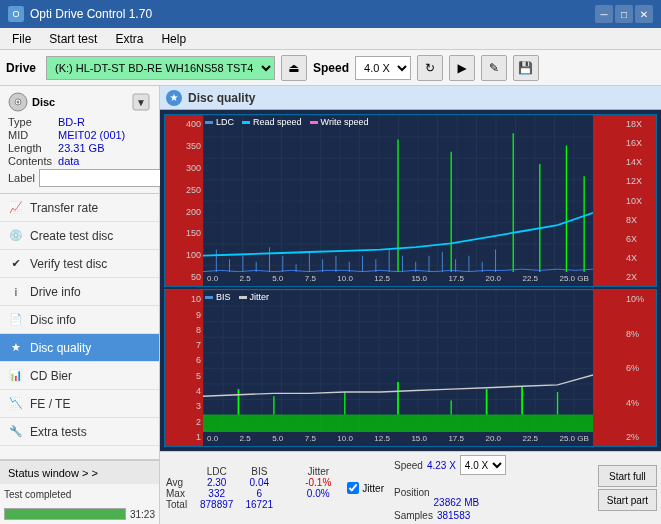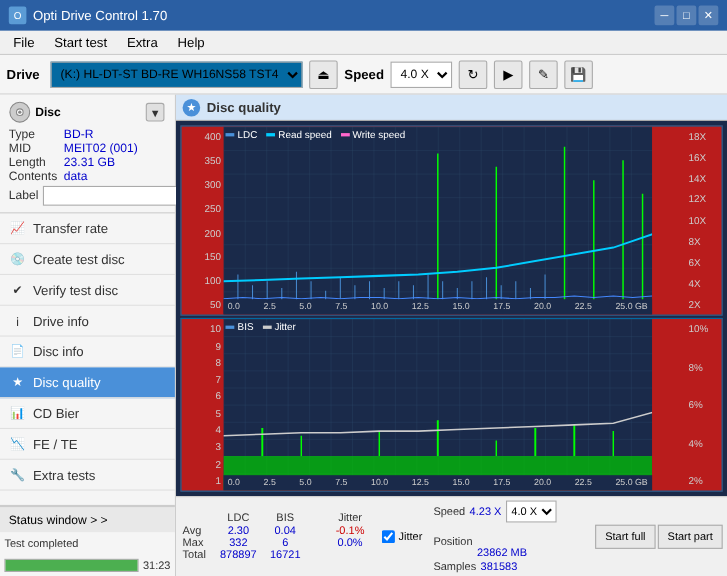--- a/index.html
+++ b/index.html
@@ -12,21 +12,21 @@
     .title-bar-controls { display: flex; gap: 2px; }
     .title-bar-btn { width: 18px; height: 18px; background: rgba(255,255,255,0.2); border: none; color: white; cursor: pointer; font-size: 10px; display: flex; align-items: center; justify-content: center; border-radius: 2px; }
 
     
     .menu-bar { background: #f0f0f0; height: 22px; display: flex; align-items: center; padding: 0 4px; border-bottom: 1px solid #ccc; gap: 2px; }
     .menu-item { padding: 2px 8px; cursor: pointer; font-size: 12px; border-radius: 2px; }
 
     
     .drive-toolbar { background: #f5f5f5; border-bottom: 1px solid #ccc; height: 36px; display: flex; align-items: center; padding: 0 6px; gap: 6px; }
     .drive-label { font-size: 12px; font-weight: bold; margin-right: 4px; }
-    .drive-select { height: 24px; font-size: 11px; background: #0369a1; border: 1px solid #aaa; padding: 0 4px; min-width: 200px; }
+    .drive-select { height: 24px; font-size: 11px; background: #86efac; border: 1px solid #aaa; padding: 0 4px; min-width: 200px; }
     .toolbar-btn { width: 26px; height: 26px; background: #e8e8e8; border: 1px solid #aaa; cursor: pointer; display: flex; align-items: center; justify-content: center; font-size: 12px; border-radius: 2px; }
     .speed-label { font-size: 12px; font-weight: bold; }
     .speed-select { height: 24px; font-size: 11px; background: white; border: 1px solid #aaa; padding: 0 4px; }
 
     
     .main { display: flex; height: calc(524px - 28px - 22px - 36px); }
 
     
     .sidebar { width: 160px; min-width: 160px; background: #f5f5f5; border-right: 1px solid #ccc; display: flex; flex-direction: column; }
 
@@ -78,21 +78,21 @@
     .legend-dot { width: 8px; height: 3px; }
     .legend-dot.ldc { background: #4a90d9; }
     .legend-dot.read { background: #00ccff; }
     .legend-dot.write { background: #ff66cc; }
     .legend-dot.bis { background: #4a90d9; }
     .legend-dot.jitter { background: #cccccc; }
 
     
     .chart-svg { width: 100%; height: 100%; }
 
-    .start-btns { display: flex; gap: 2px; }
+    .start-btns { display: flex; flex-direction: column; gap: 2px; }
     .start-btn { height: 22px; background: #e8e8e8; border: 1px solid #aaa; cursor: pointer; font-size: 10px; padding: 0 8px; white-space: nowrap; }
     .speed-select-sm { height: 20px; font-size: 10px; border: 1px solid #aaa; background: white; }
   </style>
 </head>
 <body>
 
 <div class="title-bar">
   <div class="title-bar-left">
     <div class="title-bar-icon">O</div>
     <span>Opti Drive Control 1.70</span>

